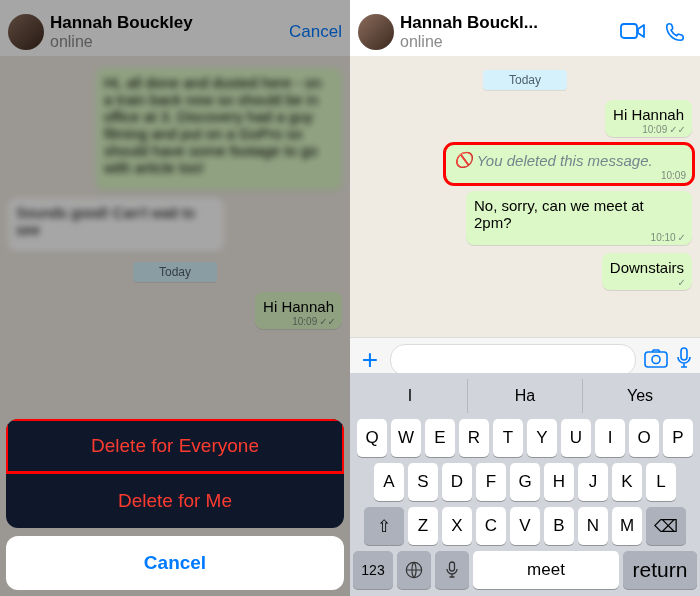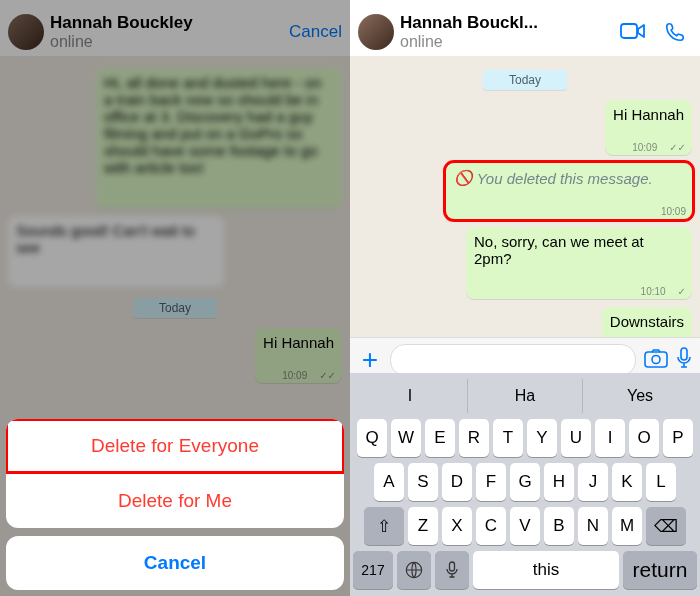--- a/index.html
+++ b/index.html
@@ -10,32 +10,32 @@
   .avatar{width:36px;height:36px;border-radius:50%;background:linear-gradient(135deg,#8a6d5c,#3c281f);margin-right:6px;flex:0 0 auto;}
   .titlebox{flex:1;line-height:1.1;}
   .title{font-weight:600;font-size:17px;color:#000;}
   .subtitle{font-size:16px;color:#8a8a8a;}
   .cancel{color:#007aff;font-size:17px;}
   .hicons{display:flex;gap:18px;margin-right:6px;}
   .hicons svg{display:block;}
   
   .chat{position:absolute;top:56px;left:0;right:0;bottom:0;background:#efeae2;padding:8px 8px 0 8px;font-size:15px;}
   .daychip{display:block;width:max-content;margin:6px auto;background:#d5f1fb;color:#50616c;padding:3px 26px;border-radius:4px;font-size:12px;box-shadow:0 1px 0 rgba(0,0,0,.08);}
-  .bubble{max-width:260px;padding:6px 8px 32px 8px;border-radius:8px;margin:4px 0;position:relative;box-shadow:0 1px 0 rgba(0,0,0,.1);clear:both;}
+  .bubble{max-width:260px;padding:6px 8px 14px 8px;border-radius:8px;margin:4px 0;position:relative;box-shadow:0 1px 0 rgba(0,0,0,.1);clear:both;}
   .out{background:#dcf8c6;float:right;}
   .in{background:#fff;float:left;}
-  .meta{position:absolute;right:6px;bottom:2px;font-size:10px;color:#7d8b7d;display:flex;align-items:center;gap:12px;}
+  .meta{position:absolute;right:6px;bottom:2px;font-size:10px;color:#7d8b7d;display:flex;align-items:center;gap:2px;}
   .tick{font-size:10px;color:#7d8b7d;}
   .deleted{color:#76848d;font-style:italic;display:flex;align-items:center;gap:4px;}
   .blur{filter:blur(3px);}
   .clearfix{clear:both;height:0;}
   
   .dim{position:absolute;inset:0;background:rgba(0,0,0,.35);}
   .sheet{position:absolute;left:6px;right:6px;bottom:6px;}
-  .sheetbox{background:#ffffff;border-radius:12px;overflow:hidden;}
+  .sheetbox{background:#0f172a;border-radius:12px;overflow:hidden;}
   .sheetrow{height:54px;display:flex;align-items:center;justify-content:center;font-size:19px;color:#ff3b30;border-top:1px solid #e8e8e8;}
   .sheetrow:first-child{border-top:none;}
   .sheetrow.highlight{outline:3px solid #ff0000;outline-offset:-2px;}
   .sheetcancel{margin-top:8px;background:#fff;border-radius:12px;height:54px;display:flex;align-items:center;justify-content:center;font-size:19px;color:#007aff;font-weight:600;}
   
   .phone.right .chat{bottom:258px;}
   
   .inputrow{position:absolute;left:0;right:0;bottom:214px;height:44px;background:#f6f6f6;border-top:1px solid #dcdcdc;display:flex;align-items:center;padding:0 8px;gap:8px;}
   .plus{color:#007aff;font-size:28px;font-weight:300;width:24px;text-align:center;}
   .textfield{flex:1;height:30px;background:#fff;border:1px solid #dcdcdc;border-radius:15px;}
@@ -216,32 +216,32 @@
         <div class="key">Z</div>
         <div class="key">X</div>
         <div class="key">C</div>
         <div class="key">V</div>
         <div class="key">B</div>
         <div class="key">N</div>
         <div class="key">M</div>
         <div class="key fn">⌫</div>
       </div>
       <div class="krow">
-        <div class="key num">217</div>
+        <div class="key num">123</div>
         <div class="key glb">
           <svg width="18" height="18" viewBox="0 0 20 20">
               <circle cx="10" cy="10" r="8.5" fill="none" stroke="#333" stroke-width="1.3"></circle>
               <path d="M1.5 10h17M10 1.5c3 3 3 14 0 17M10 1.5c-3 3-3 14 0 17" fill="none" stroke="#333" stroke-width="1.3"></path>
             </svg>
         </div>
         <div class="key glb">
           <svg width="14" height="18" viewBox="0 0 14 18">
               <rect x="4.5" y="1" width="5" height="9" rx="2.5" fill="none" stroke="#333" stroke-width="1.3"></rect>
               <path d="M2 8a5 5 0 0 0 10 0M7 13v3M4.5 16h5" fill="none" stroke="#333" stroke-width="1.3"></path>
             </svg>
         </div>
-        <div class="key space">this</div>
+        <div class="key space">meet</div>
         <div class="key ret">return</div>
       </div>
     </div>
   </div>
 
 </div>
 
 </body></html>

